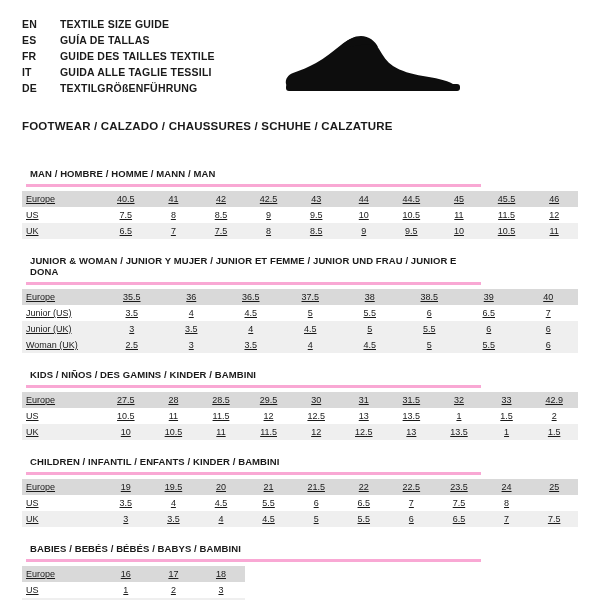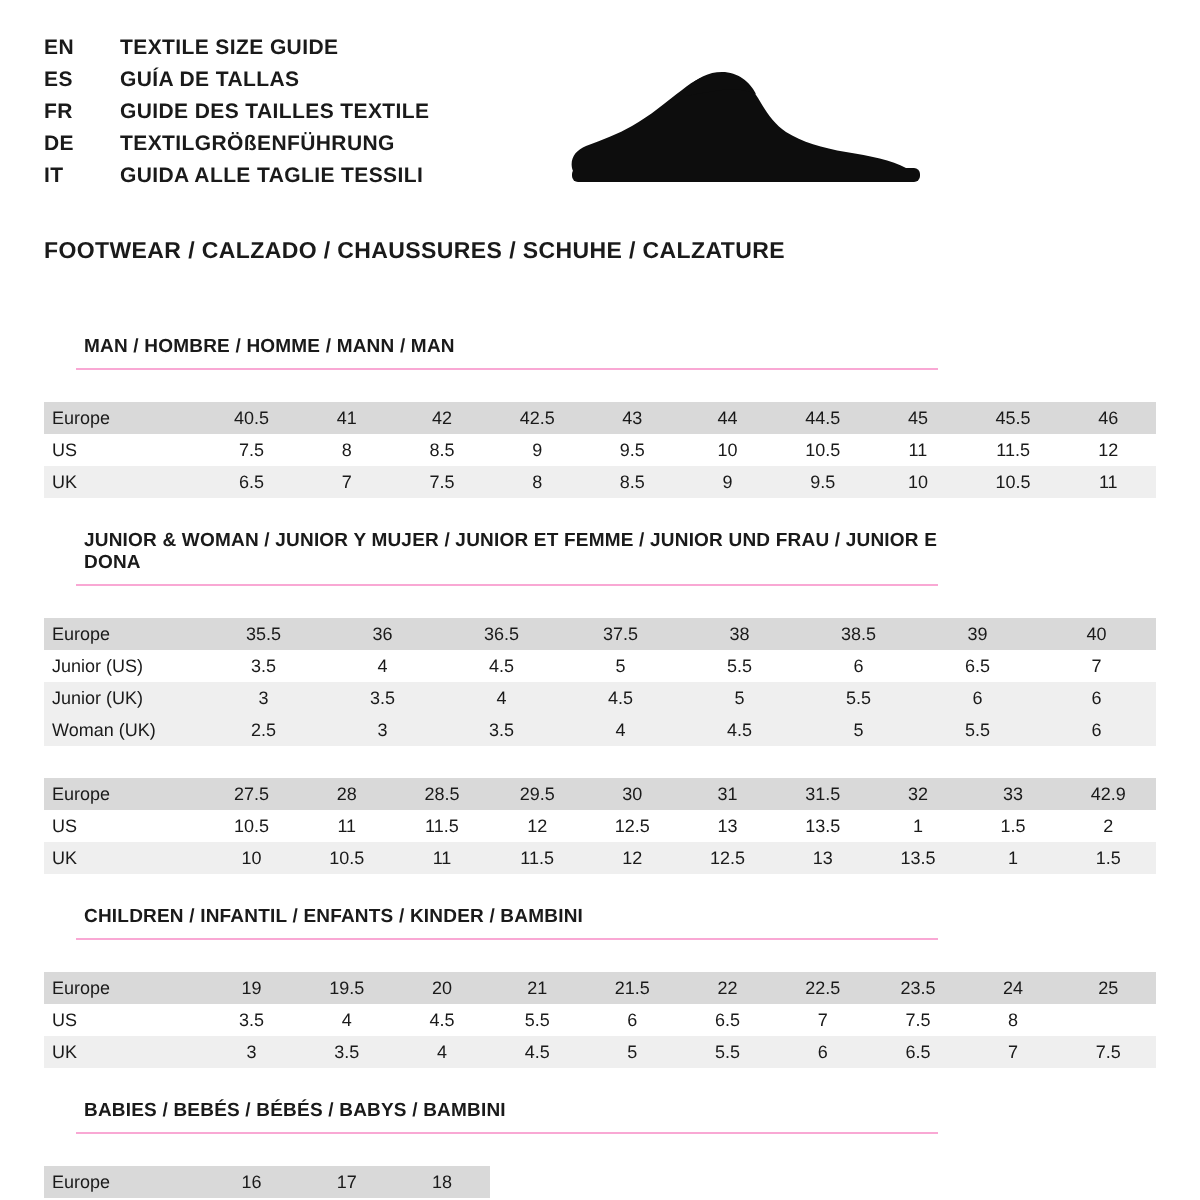--- a/index.html
+++ b/index.html
@@ -64,27 +64,28 @@
     margin-top: 16px;
   }
   .section.first {
     margin-top: 36px;
   }
   .section-title {
     font-size: 9.5px;
     font-weight: bold;
     letter-spacing: 0.1px;
     padding: 0 0 5px 4px;
-    border-bottom: 1px solid #f9a8d4;
-    margin: 16px;
+    border-bottom: 3px solid #f9a8d4;
+    margin: 4px;
   }
   table.size {
     border-collapse: collapse;
     width: 100%;
     table-layout: fixed;
+    text-decoration: underline;
   }
   table.size td {
     font-size: 9px;
     height: 16px;
     line-height: 16px;
     padding: 0;
     text-align: center;
     color: #1a1a1a;
   }
   table.size td.rowlabel {
@@ -115,26 +116,26 @@
         </tr>
         <tr>
           <td class="lang-code">ES</td>
           <td>GUÍA DE TALLAS</td>
         </tr>
         <tr>
           <td class="lang-code">FR</td>
           <td>GUIDE DES TAILLES TEXTILE</td>
         </tr>
         <tr>
+          <td class="lang-code">IT</td>
+          <td>GUIDA ALLE TAGLIE TESSILI</td>
+        </tr>
+        <tr>
           <td class="lang-code">DE</td>
           <td>TEXTILGRÖßENFÜHRUNG</td>
-        </tr>
-        <tr>
-          <td class="lang-code">IT</td>
-          <td>GUIDA ALLE TAGLIE TESSILI</td>
         </tr>
       </tbody>
     </table>
 
     <div class="shoe-wrap">
       <svg viewBox="0 0 180 70" width="180" height="70" aria-hidden="true">
         <path fill="#0d0d0d" d="M18,57 C10,57 4,55 3,50 C2,45 5,41 10,39 C18,36 26,33 33,29 C42,24 50,17 58,11 C64,6 70,3 77,3 C86,3 92,8 96,15 C100,22 104,28 110,32 C118,37 128,40 140,42 C152,44 163,46 170,50 C176,53 177,57 172,57 Z"></path>
         <path fill="#0d0d0d" d="M60,10 C66,5 71,2 78,2 C86,2 92,7 95,13 C90,11 84,10 78,11 C71,12 65,13 60,14 Z"></path>
         <rect x="3" y="50" width="174" height="7" rx="3" fill="#0d0d0d"></rect>
       </svg>
@@ -259,20 +260,21 @@
               <td>4</td>
               <td>4.5</td>
               <td>5</td>
               <td>5.5</td>
               <td>6</td>
             </tr>
           </tbody>
         </table>
       </div>
       <div class="section">
+        <div class="section-title">KIDS / NIÑOS / DES GAMINS / KINDER / BAMBINI</div>
         <table class="size">
           <colgroup>
             <col style="width: 80px;">
             <col style="width: 47.6px;">
             <col style="width: 47.6px;">
             <col style="width: 47.6px;">
             <col style="width: 47.6px;">
             <col style="width: 47.6px;">
             <col style="width: 47.6px;">
             <col style="width: 47.6px;">

